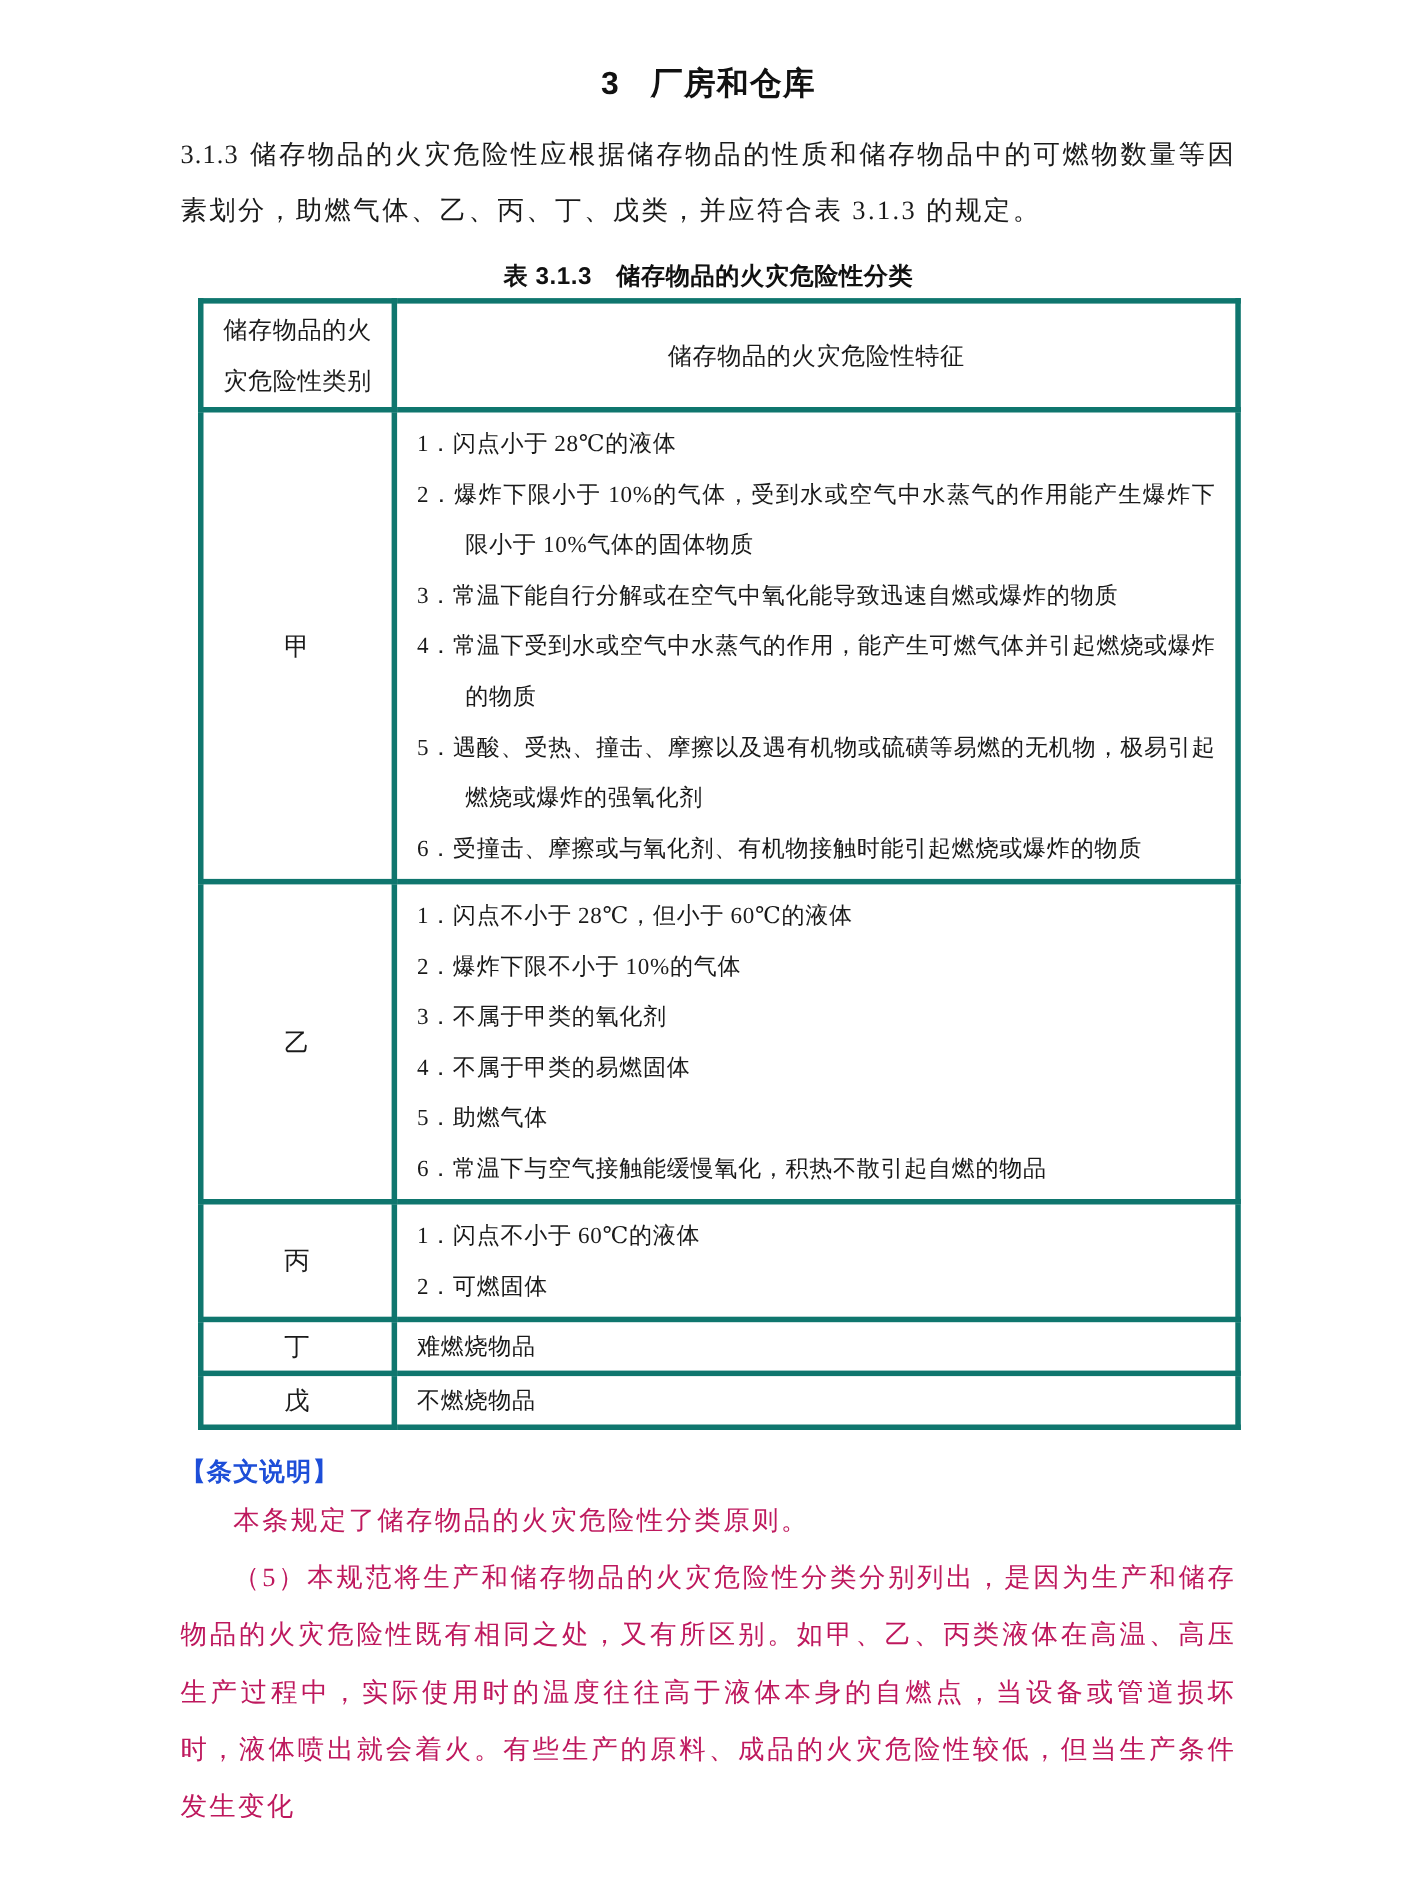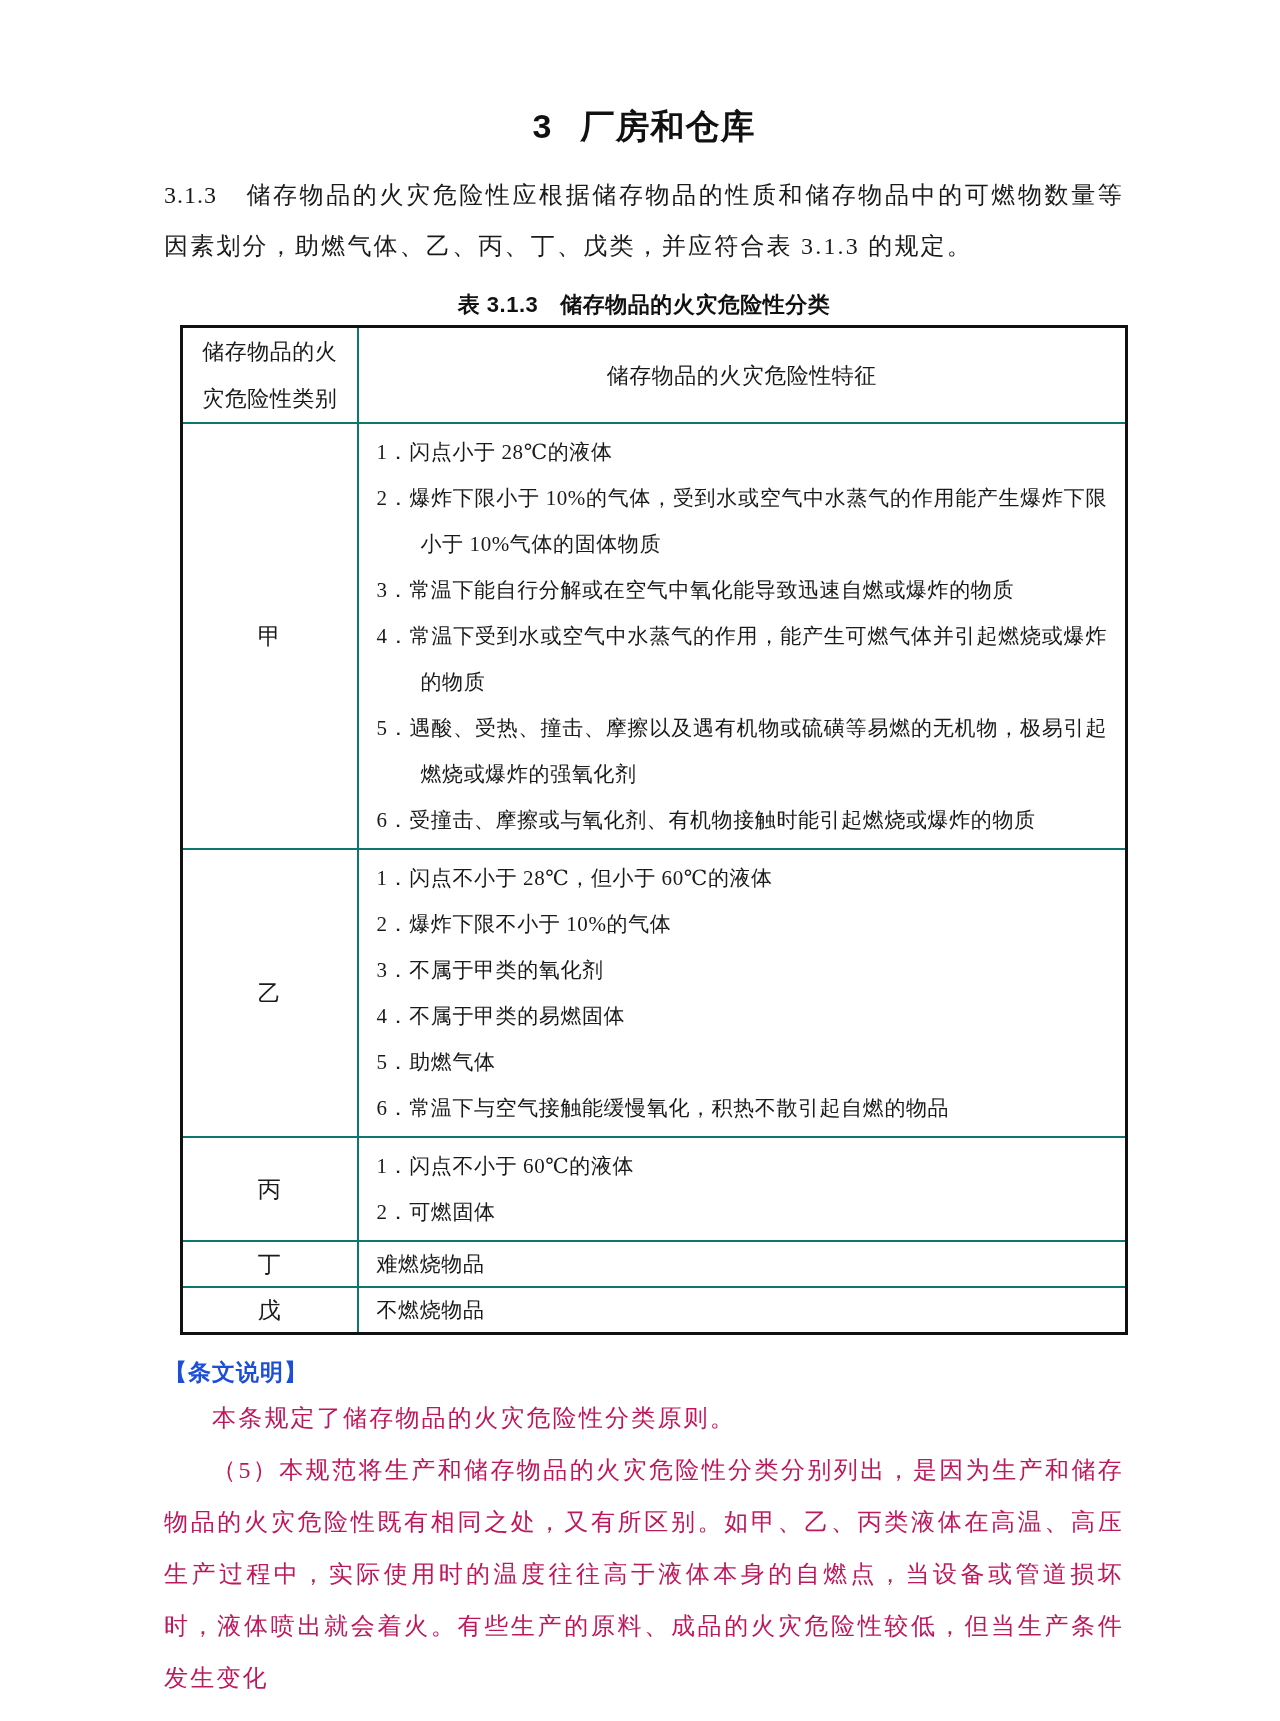--- a/index.html
+++ b/index.html
@@ -11,58 +11,58 @@
     -webkit-font-smoothing: antialiased;
   }
   .page {
     position: relative;
     width: 1280px; height: 1721px;
     padding: 0 156px 0 164px;
     overflow: hidden;
     background: #ffffff;
   }
   .doc-title {
-    padding-top: 104px;
+    padding-top: 56px;
     text-align: center;
     font-family: "Liberation Sans", "DejaVu Sans", sans-serif;
     font-weight: bold;
-    font-size: 34px;
+    font-size: 29px;
     letter-spacing: 1px;
     color: #111;
   }
   .title-gap { display: inline-block; width: 28px; }
   .clause {
     margin-top: 20px;
     font-size: 24px;
     letter-spacing: 2.2px;
     line-height: 51px;
     text-align: justify;
     color: #1a1a1a;
   }
-  .clause-num { margin-right: 29px; letter-spacing: 1px; }
+  .clause-num { margin-right: 10px; letter-spacing: 1px; }
   .tbl-caption {
     margin-top: 18px;
     text-align: center;
     font-family: "Liberation Sans", "DejaVu Sans", sans-serif;
     font-weight: bold;
     font-size: 22px;
     letter-spacing: 0.5px;
     color: #111;
   }
   .cap-gap { display: inline-block; width: 22px; }
   table.fire-table {
     border-collapse: collapse;
     table-layout: fixed;
     width: 948px;
     margin: 5px 0 0 16px;
     border: 3px solid #111;
   }
   .col-cat { width: 176px; }
   .fire-table th, .fire-table td {
-    border: 2px solid #0f766e;
+    border: 5px solid #0f766e;
   }
   .fire-table th {
     font-weight: normal;
     font-size: 22px;
     letter-spacing: 0.5px;
     line-height: 47px;
     text-align: center;
     vertical-align: middle;
     height: 95px;
     padding: 0 14px;

